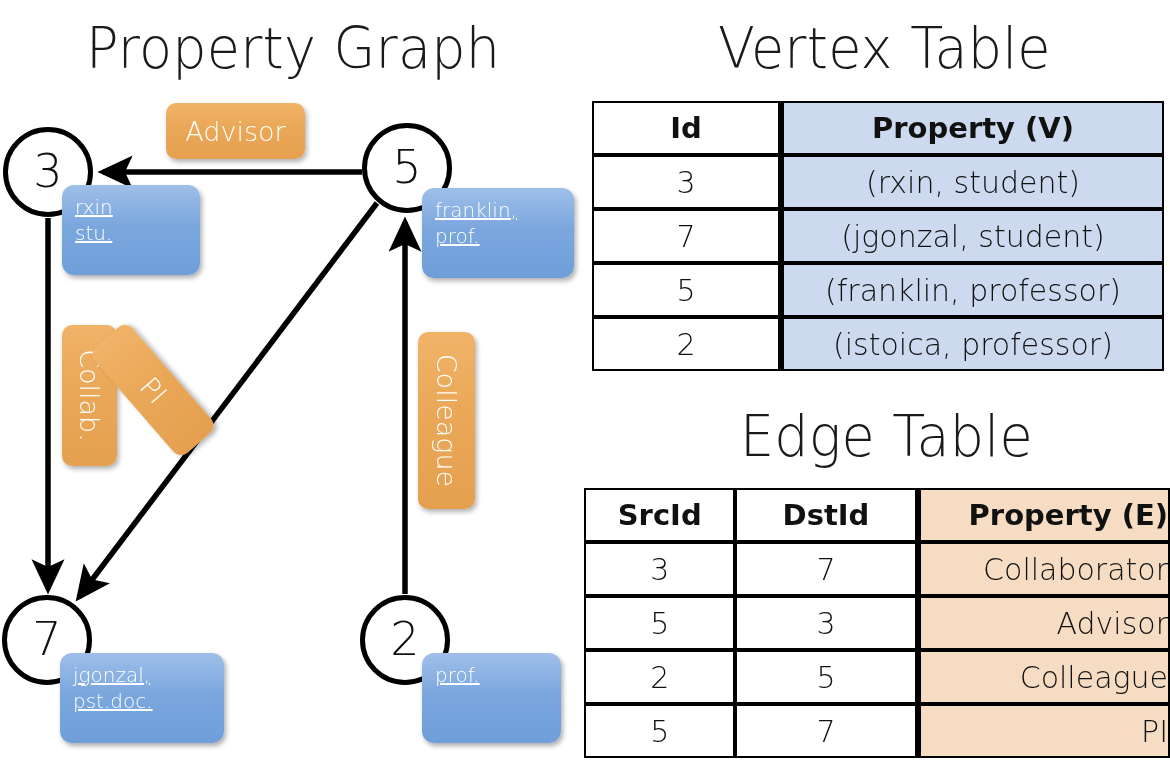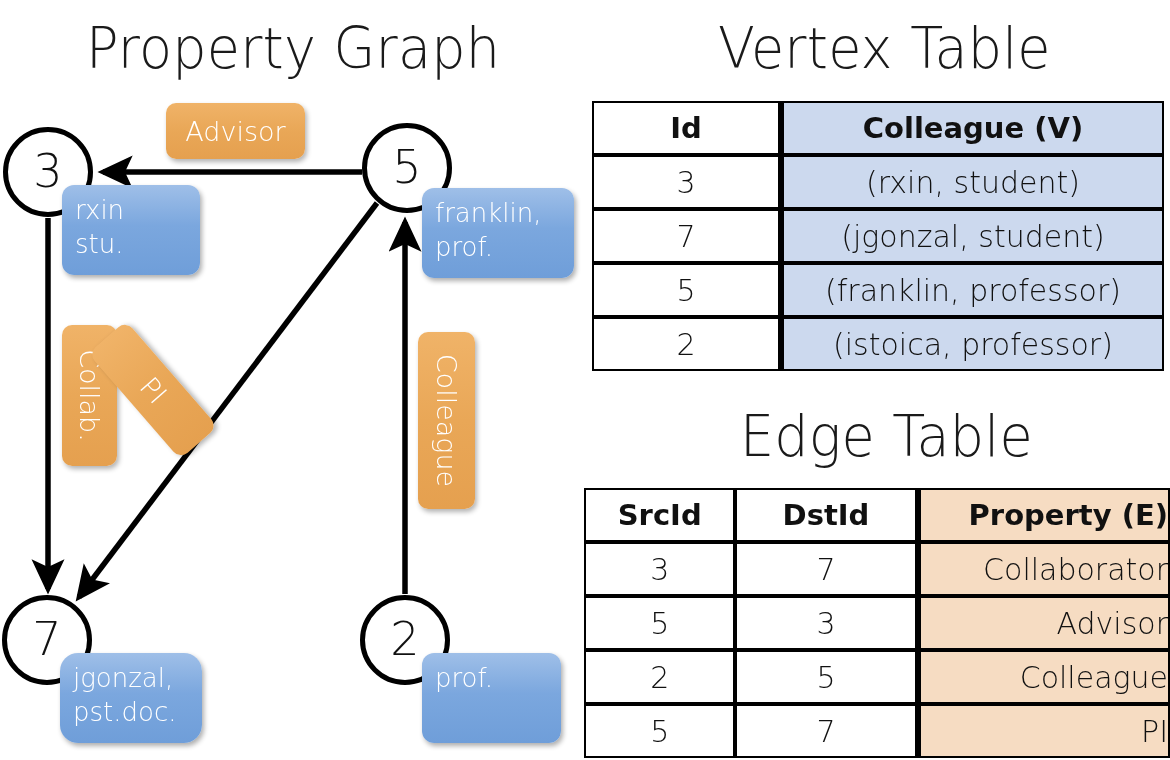--- a/index.html
+++ b/index.html
@@ -69,25 +69,26 @@
   }
 
   .vbox {
     position: absolute;
     border-radius: 12px;
     background: linear-gradient(to bottom, #9fbfe8 0%, #7ba7de 45%, #6f9ed9 100%);
     box-shadow: 2px 3px 5px rgba(0,0,0,0.32);
     color: #ffffff;
     font-family: "DejaVu Sans", sans-serif;
     font-weight: 300;
-    font-size: 26px;
+    font-size: 20px;
     line-height: 1.30;
     padding: 9px 0 0 13px;
     box-sizing: border-box;
     z-index: 5;
+    text-decoration: underline;
   }
   .vbox div { white-space: nowrap; }
 
   .ebox {
     position: absolute;
     border-radius: 10px;
     background: linear-gradient(to bottom, #f0b368 0%, #e9a757 50%, #e5a04f 100%);
     box-shadow: 2px 3px 5px rgba(0,0,0,0.3);
     color: #ffffff;
     font-family: "DejaVu Sans", sans-serif;
@@ -107,21 +108,21 @@
 
   
   #node-3 { left: 3px;   top: 127px; }
   #node-5 { left: 362px; top: 123px; }
   #node-7 { left: 2px;   top: 595px; }
   #node-2 { left: 360px; top: 595px; }
 
   
   #vbox-rxin     { left: 62px;  top: 185px; width: 138px; height: 90px; }
   #vbox-franklin { left: 422px; top: 188px; width: 152px; height: 90px; }
-  #vbox-jgonzal  { left: 60px;  top: 653px; width: 142px; height: 90px; border-radius: 18px; }
+  #vbox-jgonzal  { left: 60px;  top: 653px; width: 164px; height: 90px; }
   #vbox-istoica  { left: 422px; top: 653px; width: 139px; height: 90px; }
 
   
   #ebox-advisor   { left: 166px; top: 103px; width: 139px; height: 56px; }
   #ebox-collab    { left: 62px;  top: 325px; width: 55px;  height: 141px; }
   #ebox-colleague { left: 418px; top: 332px; width: 57px;  height: 177px; }
   #ebox-pi {
     left: 128px; top: 320px; width: 50px; height: 140px;
     transform: rotate(-41deg);
     transform-origin: center center;
@@ -227,21 +228,21 @@
   </div>
   <div class="ebox vertical" id="ebox-colleague">
     <span>Colleague</span>
   </div>
 </div>
 
 <table class="tbl" id="vertex-table">
   <thead>
     <tr>
       <th class="c-id">Id</th>
-      <th class="c-prop sep blue">Colleague (V)</th>
+      <th class="c-prop sep blue">Property (V)</th>
     </tr>
   </thead>
   <tbody>
     <tr>
       <td class="c-id">3</td>
       <td class="c-prop sep blue">(rxin, student)</td>
     </tr>
     <tr>
       <td class="c-id">7</td>
       <td class="c-prop sep blue">(jgonzal, student)</td>

